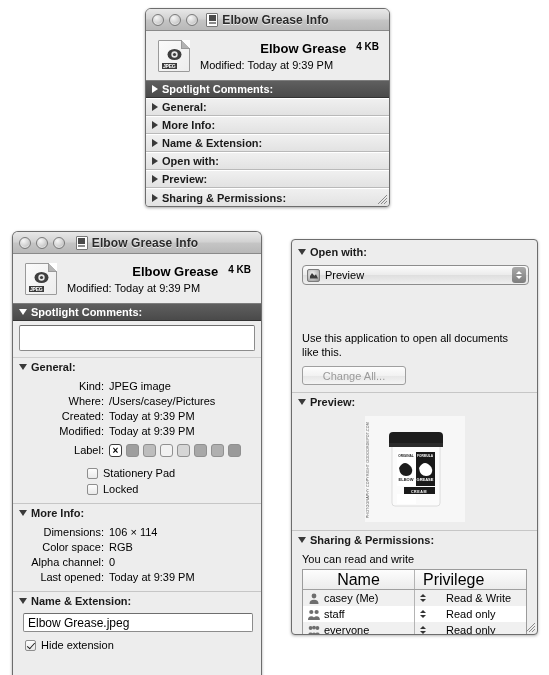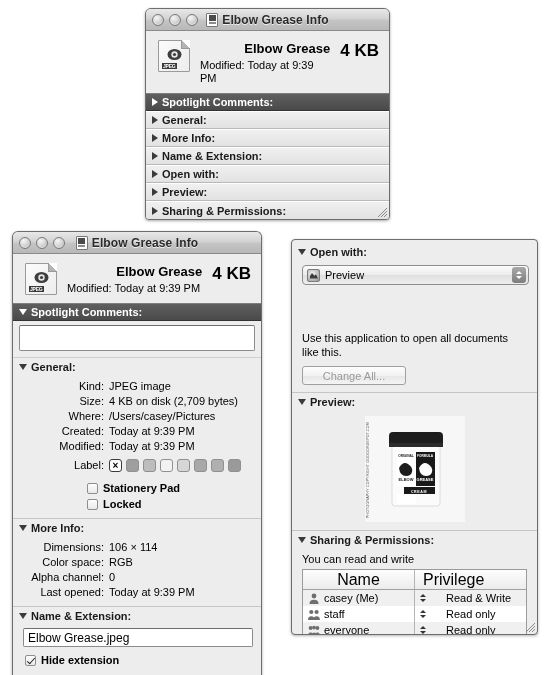--- a/index.html
+++ b/index.html
@@ -133,21 +133,21 @@
   .file-meta { flex: 1; min-width: 0; padding-top: 1px; }
   .file-name {
     font-size: 13px;
     font-weight: bold;
     line-height: 15px;
     margin-bottom: 3px;
     text-align: right;
   }
   .file-modified { font-size: 11px; line-height: 13px; }
   .file-size {
-    font-size: 17px;
+    font-size: 10px;
     font-weight: bold;
     white-space: nowrap;
     padding-top: 1px;
   }
 
   
   .sec-bar {
     display: flex;
     align-items: center;
     gap: 4px;
@@ -222,21 +222,20 @@
     font-size: 12px;
   }
 
   .checkrow {
     display: flex;
     align-items: center;
     gap: 5px;
     font-size: 11px;
     line-height: 14px;
     padding: 1px 14px;
-    font-weight: bold;
   }
   .cbox {
     width: 11px; height: 11px;
     flex: 0 0 11px;
     background: linear-gradient(to bottom, #fdfdfd, #e9e9e9);
     border: 1px solid #8e8e8e;
     border-radius: 2px;
     position: relative;
   }
   .cbox.checked::after {
@@ -596,24 +595,20 @@
   </div>
 
   <div class="sec-bar plain">
     <span class="tri down"></span>
     <span>General:</span>
   </div>
   <div class="body-pad">
     <div class="kv">
       <span class="k">Kind:</span>
       <span class="v">JPEG image</span>
-    </div>
-    <div class="kv">
-      <span class="k">Size:</span>
-      <span class="v">4 KB on disk (2,709 bytes)</span>
     </div>
     <div class="kv">
       <span class="k">Where:</span>
       <span class="v">/Users/casey/Pictures</span>
     </div>
     <div class="kv">
       <span class="k">Created:</span>
       <span class="v">Today at 9:39 PM</span>
     </div>
     <div class="kv">

